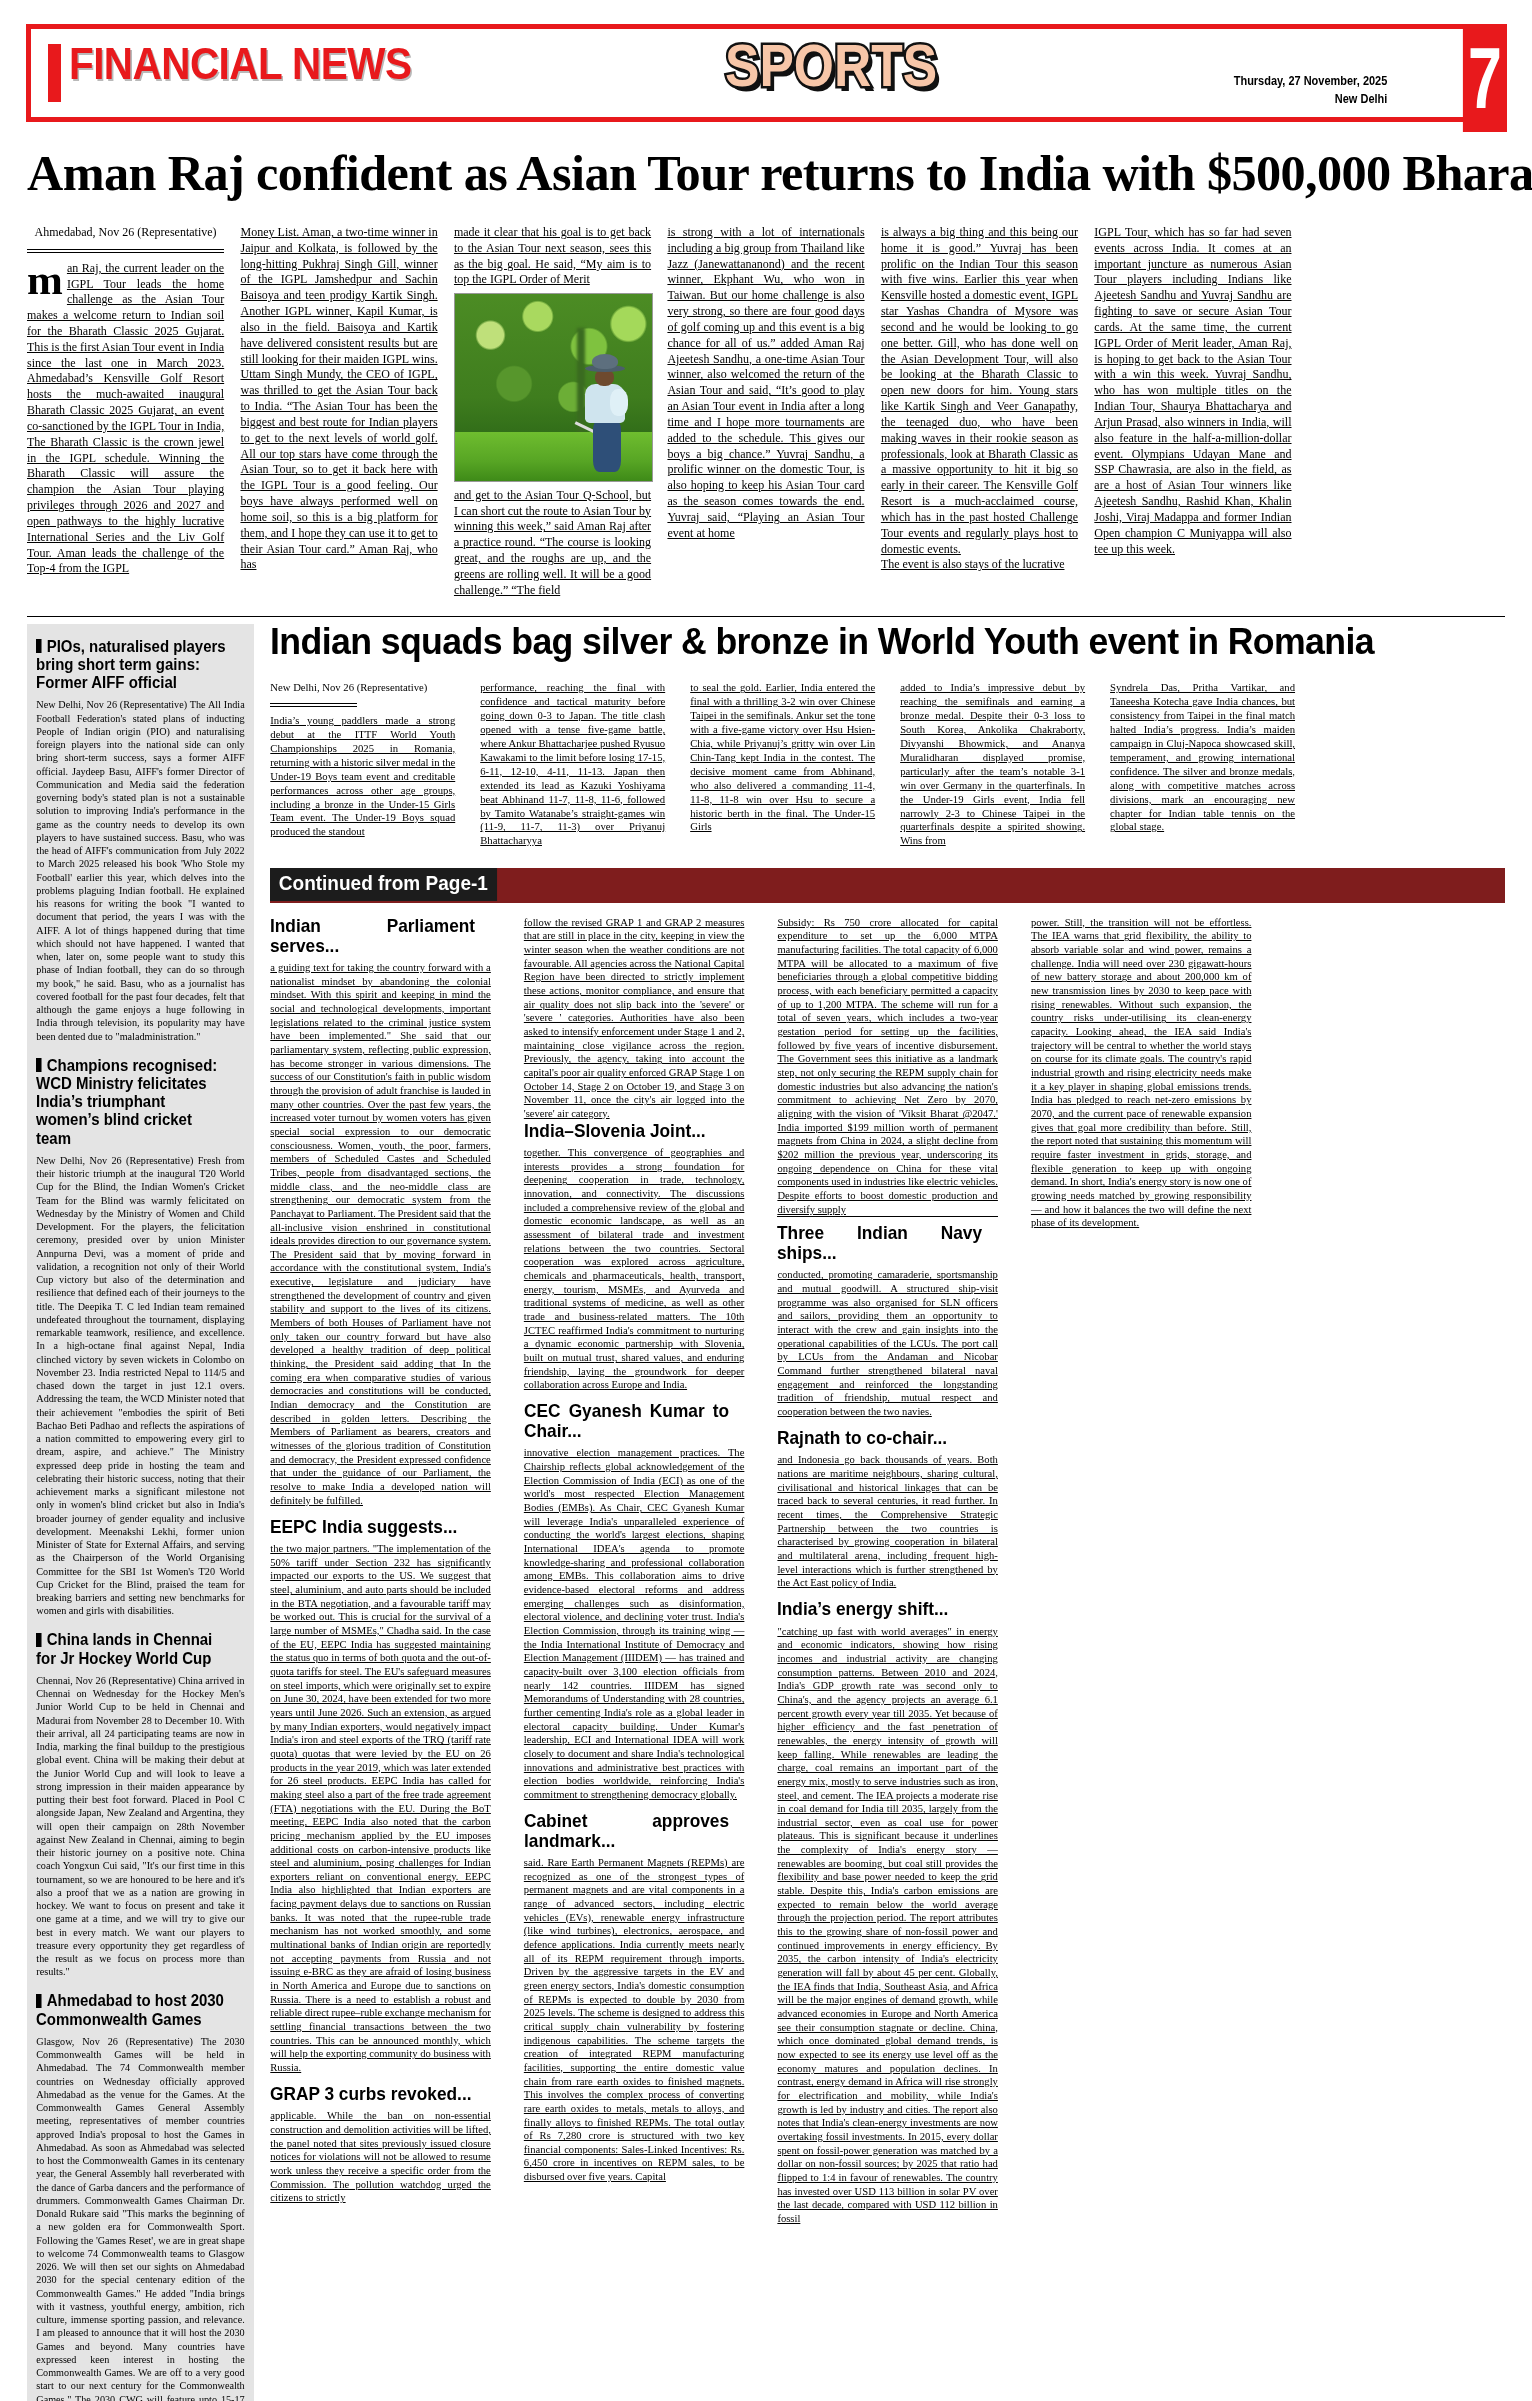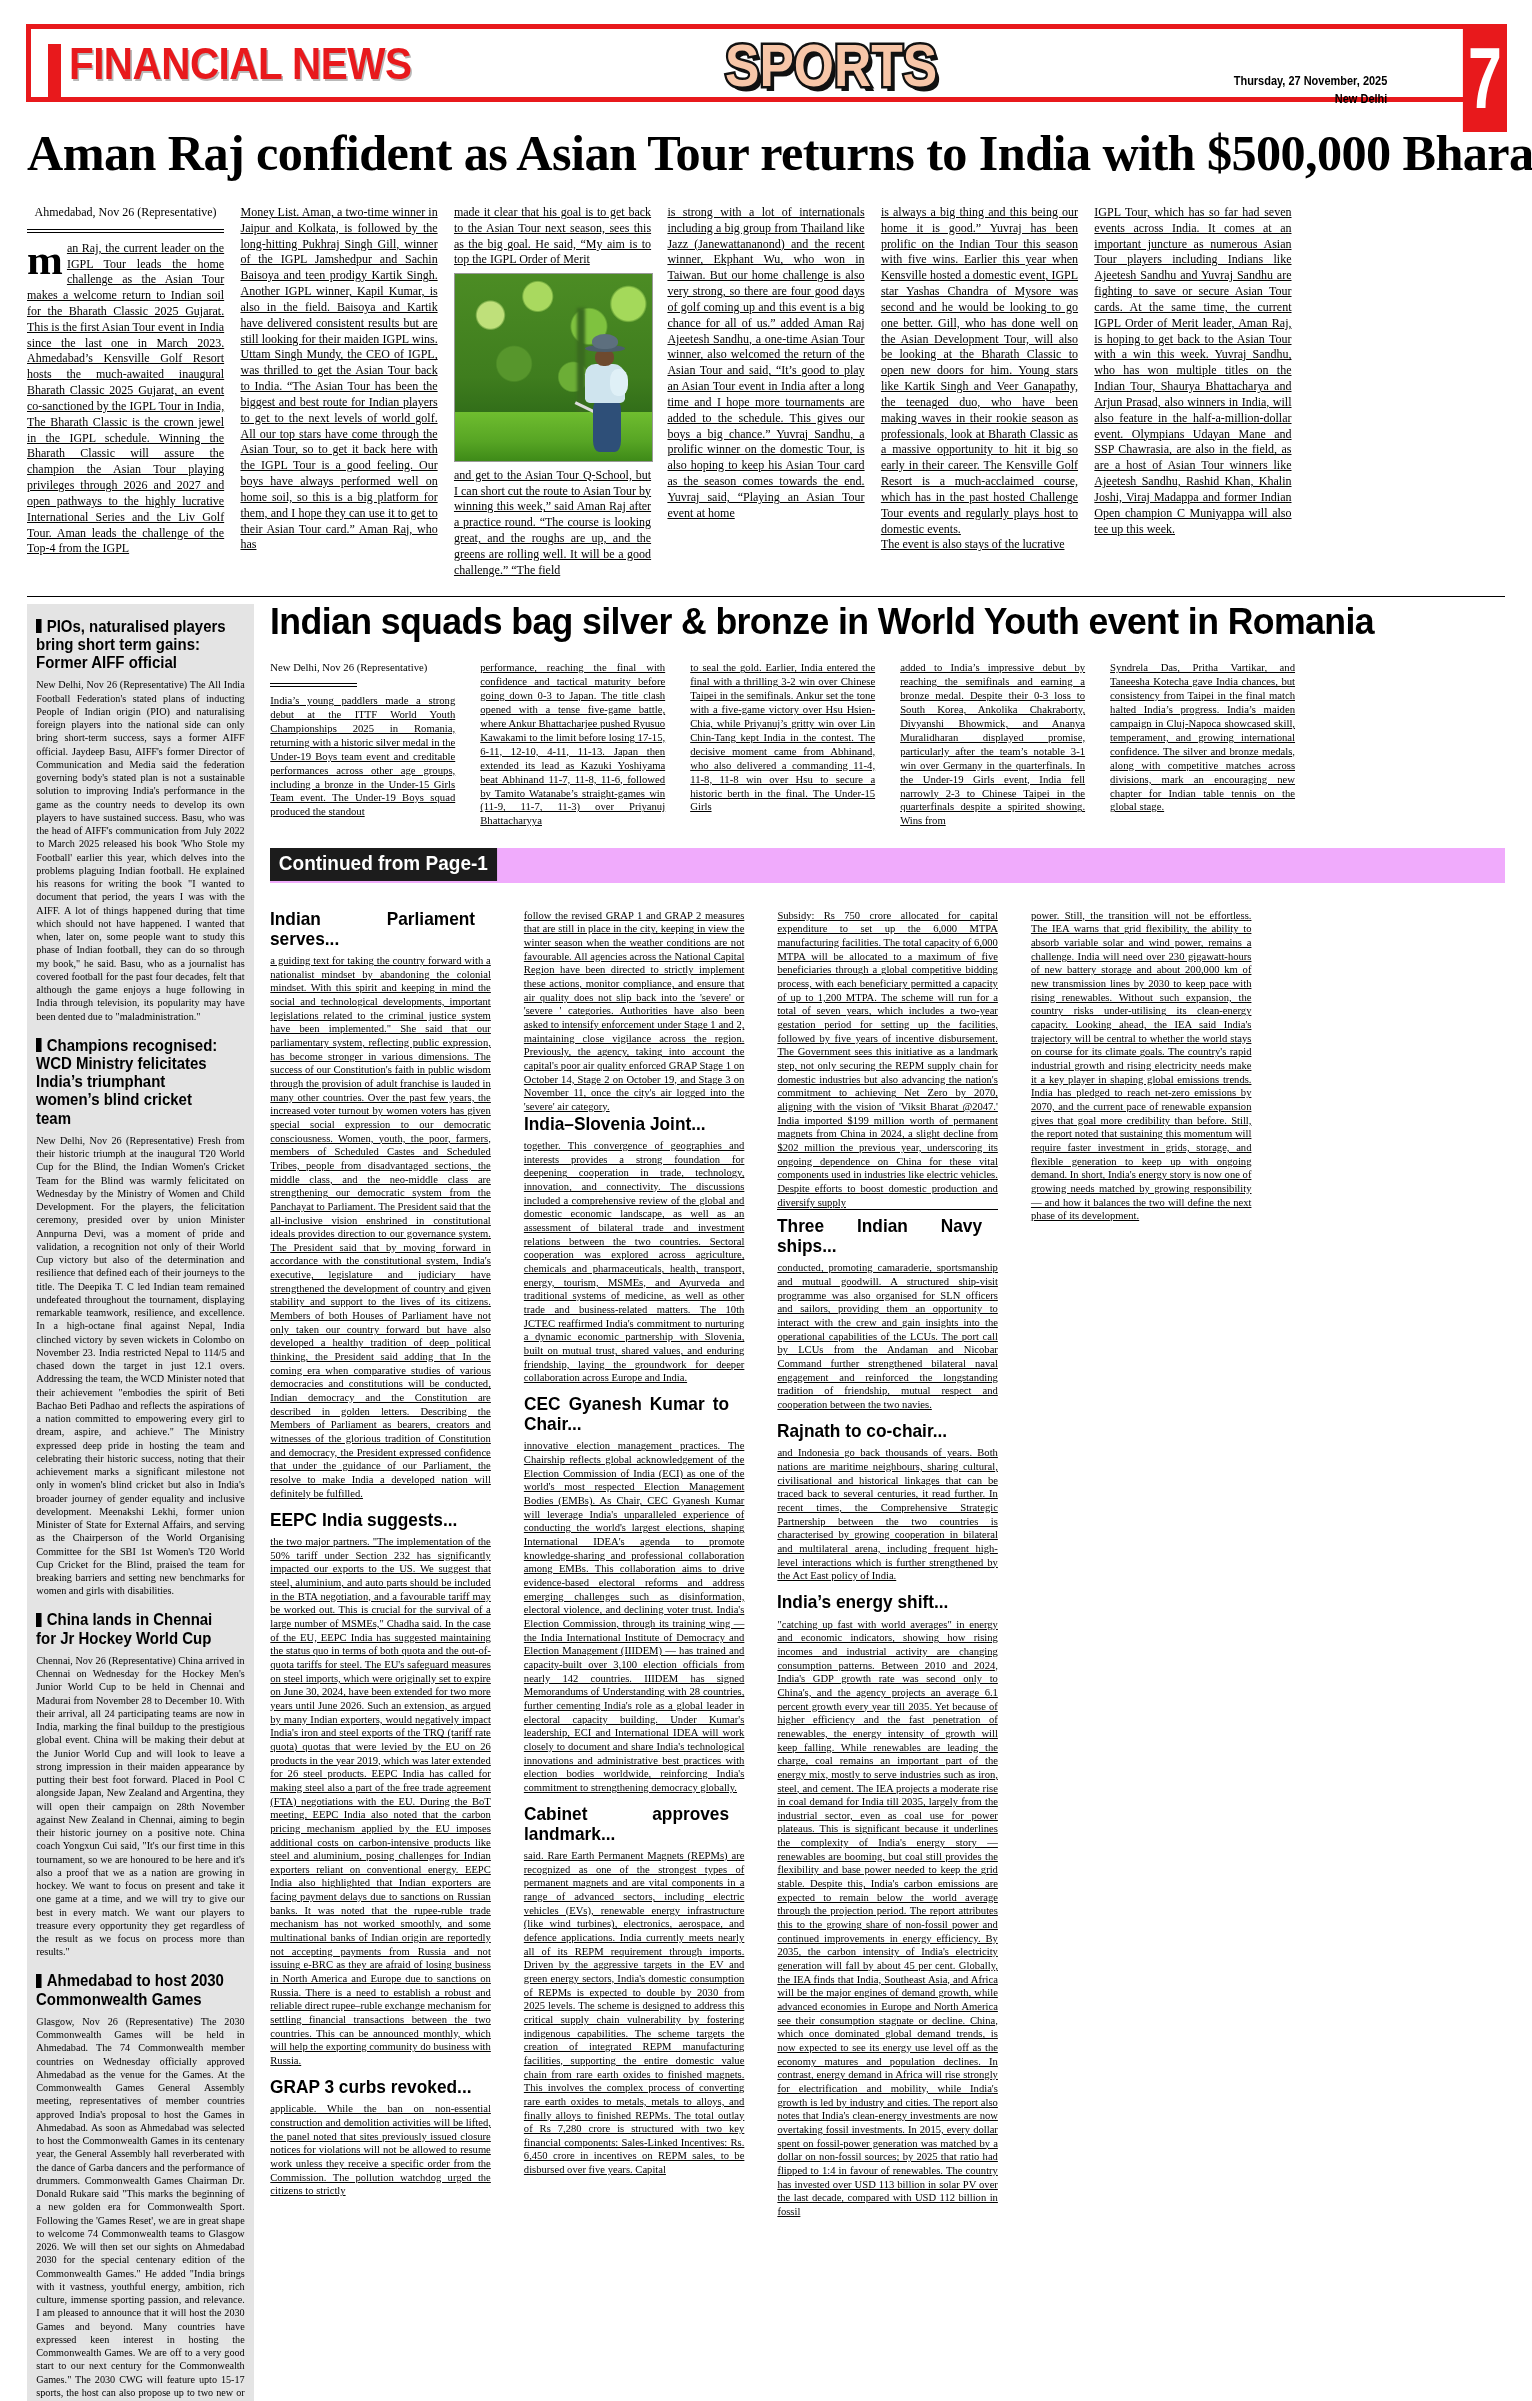--- a/index.html
+++ b/index.html
@@ -6,21 +6,21 @@
   html,body{margin:0;padding:0;background:#ffffff;}
   body{
     width:1532px; height:2401px;
     font-family:"Liberation Serif", serif;
     color:#000;
     -webkit-font-smoothing:antialiased;
   }
   .page{position:relative;width:1532px;height:2401px;overflow:hidden;background:#fff;}
 
   
-  .masthead{position:relative;margin:24.4px 25.6px 0 25.6px;border:5.2px solid #e8191c;height:78px;box-sizing:border-box;background:#fff;}
+  .masthead{position:relative;margin:24.4px 25.6px 0 25.6px;border:5.2px solid #e8191c;height:98px;box-sizing:border-box;background:#fff;}
   .mh-inner{position:relative;height:100%;}
   .mh-redbar{position:absolute;left:17.4px;top:15px;width:12.8px;height:58px;background:#e8191c;}
   .mh-financial{position:absolute;left:38px;top:12.8px;font-family:"Liberation Sans", sans-serif;font-weight:bold;font-size:44px;letter-spacing:-0.6px;color:#e8191c;line-height:1;transform:scaleX(.92);transform-origin:left top;text-shadow:1.7px 1.7px 0 #b9b9b9;}
   .mh-sports{position:absolute;left:694px;top:7px;font-family:"Liberation Sans", sans-serif;font-weight:bold;font-size:60px;line-height:1;color:#f7c6a8;
      -webkit-text-stroke:5.2px #111; paint-order:stroke fill; text-shadow:4.6px 5.2px 0 #111; transform:scaleX(.86); transform-origin:left top;}
   .mh-date{position:absolute;right:114px;top:43px;text-align:right;font-family:"Liberation Sans", sans-serif;font-weight:bold;font-size:13.4px;line-height:1.35;transform:scaleX(.82);transform-origin:right top;}
   .mh-pagebox{position:absolute;right:-5.2px;top:-5.2px;width:63px;height:108px;background:#e8191c;color:#fff;
      font-family:"Liberation Sans", sans-serif;font-weight:bold;font-size:87px;line-height:108px;text-align:center;transform:scaleX(.7);transform-origin:right top;}
 
   
@@ -69,21 +69,21 @@
 
   
   .deck-main{position:relative;}
   .deck-headline{font-family:"Liberation Sans", sans-serif;font-weight:bold;font-size:36px;line-height:1.0;letter-spacing:-0.6px;
      transform:scaleX(.99);transform-origin:left top;white-space:nowrap;margin:0 0 10.5px 0;}
   .deck-cols{display:grid;grid-template-columns:repeat(6,1fr);column-gap:25px;}
   .deck-cols .col{font-size:10.7px;line-height:1.3;}
   .deck-cols .dateline{font-size:10.7px;text-align:left;}
   .cont-bar{background:#1c1c1c;color:#fff;font-family:"Liberation Sans", sans-serif;font-weight:bold;font-size:20px;
      padding:4.1px 9.3px 5.2px 9.3px;display:inline-block;transform:scaleX(.95);transform-origin:left top;margin-bottom:2.3px;}
-  .cont-bar-row{display:block;width:100%;background:#f0abfc;margin-bottom:15px;}
+  .cont-bar-row{display:block;width:100%;background:#7f1d1d;margin-bottom:2px;}
   .cont-cols{display:grid;grid-template-columns:repeat(5,1fr);column-gap:33px;align-items:start;}
   .cont-cols .col{font-size:10.6px;line-height:1.29;}
   .sub-head{font-family:"Liberation Sans", sans-serif;font-weight:bold;font-size:18.6px;line-height:1.06;
      margin:9.3px 0 5.8px 0;transform:scaleX(.93);transform-origin:left top;}
   .sub-head.first{margin-top:0;}
   .topline{border-top:1.2px solid #000;margin-bottom:5.8px;}
 
   .mini-rule{width:87px;border-top:1.7px solid #000;border-bottom:0.6px solid #000;height:1.7px;margin:8.1px 0 7px 0;}
 </style>
 </head>

